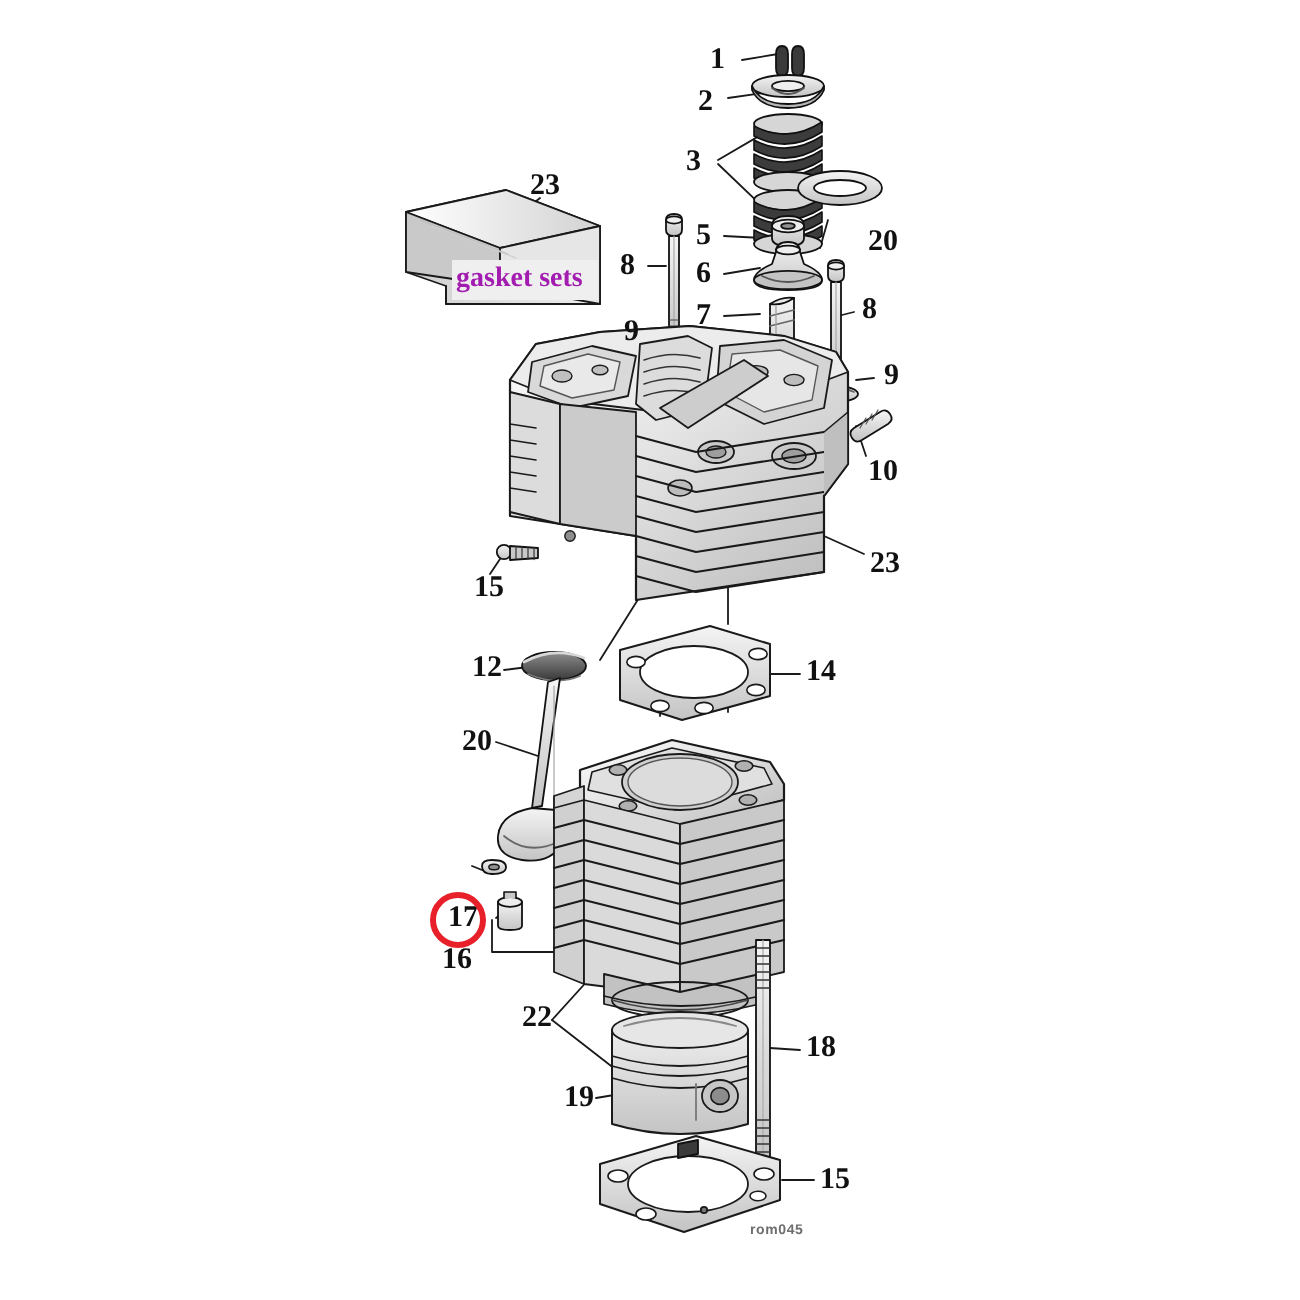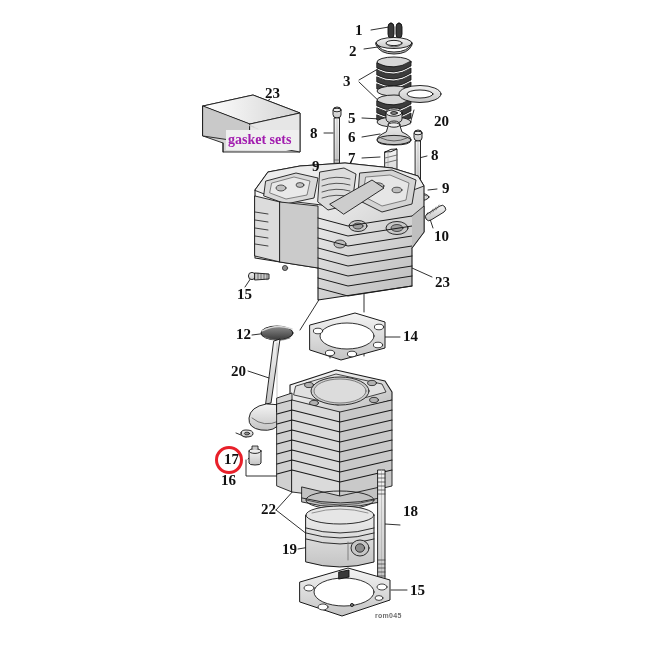--- a/index.html
+++ b/index.html
@@ -390,21 +390,21 @@
 <span class="lbl" style="left:312px;top:159px;">9</span>
 <span class="lbl" style="left:442px;top:181px;">9</span>
 <span class="lbl" style="left:434px;top:229px;">10</span>
 <span class="lbl" style="left:237px;top:287px;">15</span>
 <span class="lbl" style="left:236px;top:327px;">12</span>
 <span class="lbl" style="left:231px;top:364px;">20</span>
 <span class="lbl" style="left:403px;top:329px;">14</span>
 <span class="lbl" style="left:410px;top:583px;">15</span>
 <span class="lbl" style="left:221px;top:425px;margin-top:48px;">16</span>
 <span class="lbl hl" style="left:224px;top:452px;">17</span>
-<span class="lbl" style="left:403px;top:504px;">18</span>
+<span class="lbl" style="left:403px;top:517px;">18</span>
 <span class="lbl" style="left:282px;top:542px;">19</span>
 <span class="lbl" style="left:434px;top:114px;">20</span>
 <span class="lbl" style="left:265px;top:86px;">23</span>
 <span class="lbl" style="left:261px;top:502px;text-align:center;">22</span>
 <span class="lbl" style="left:435px;top:275px;">23</span>
 
 <div class="circ" style="left:215px;top:446px;"></div>
 
 <span class="boxtext" style="left:228px;top:132px;">gasket sets</span>
 

